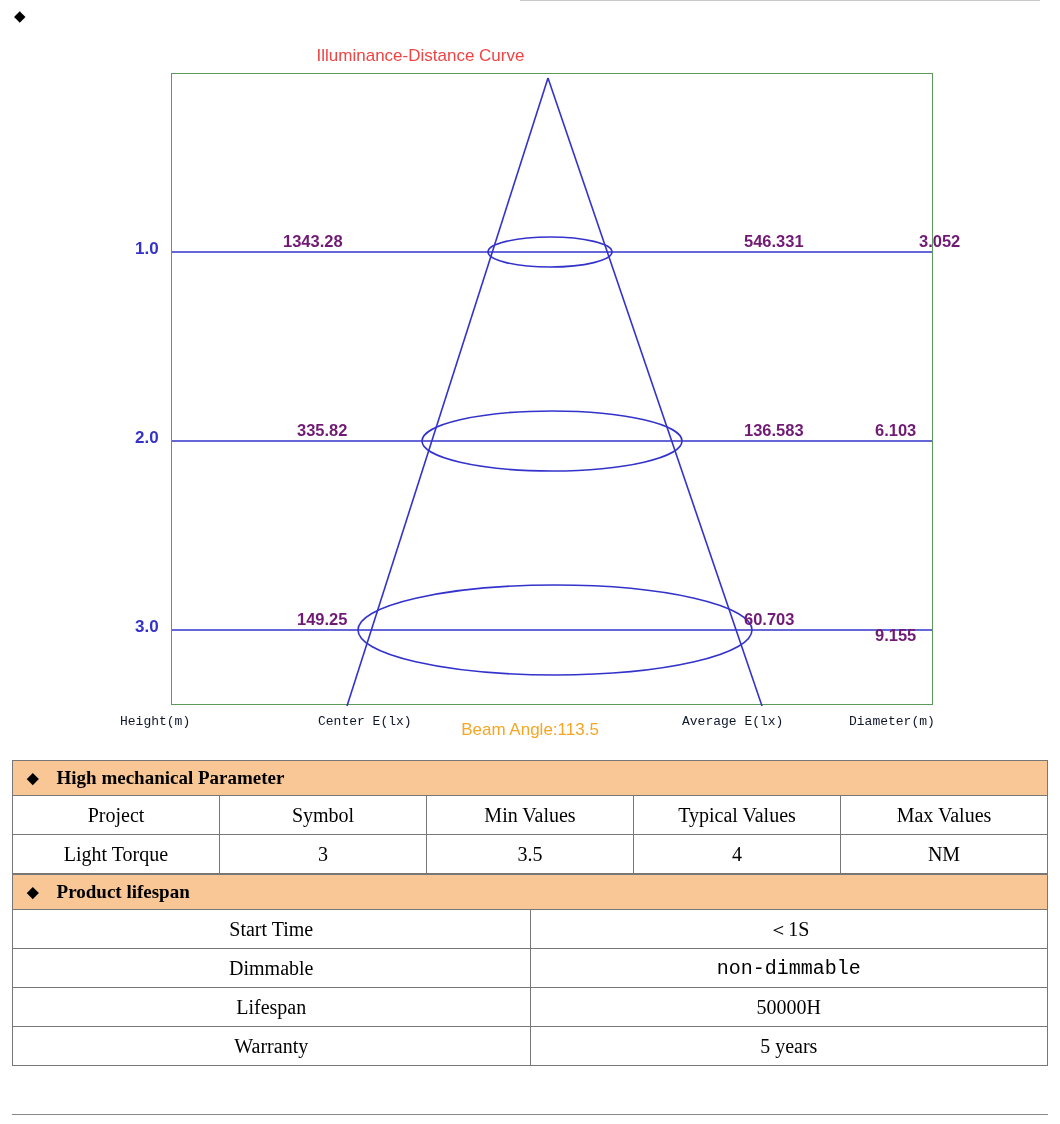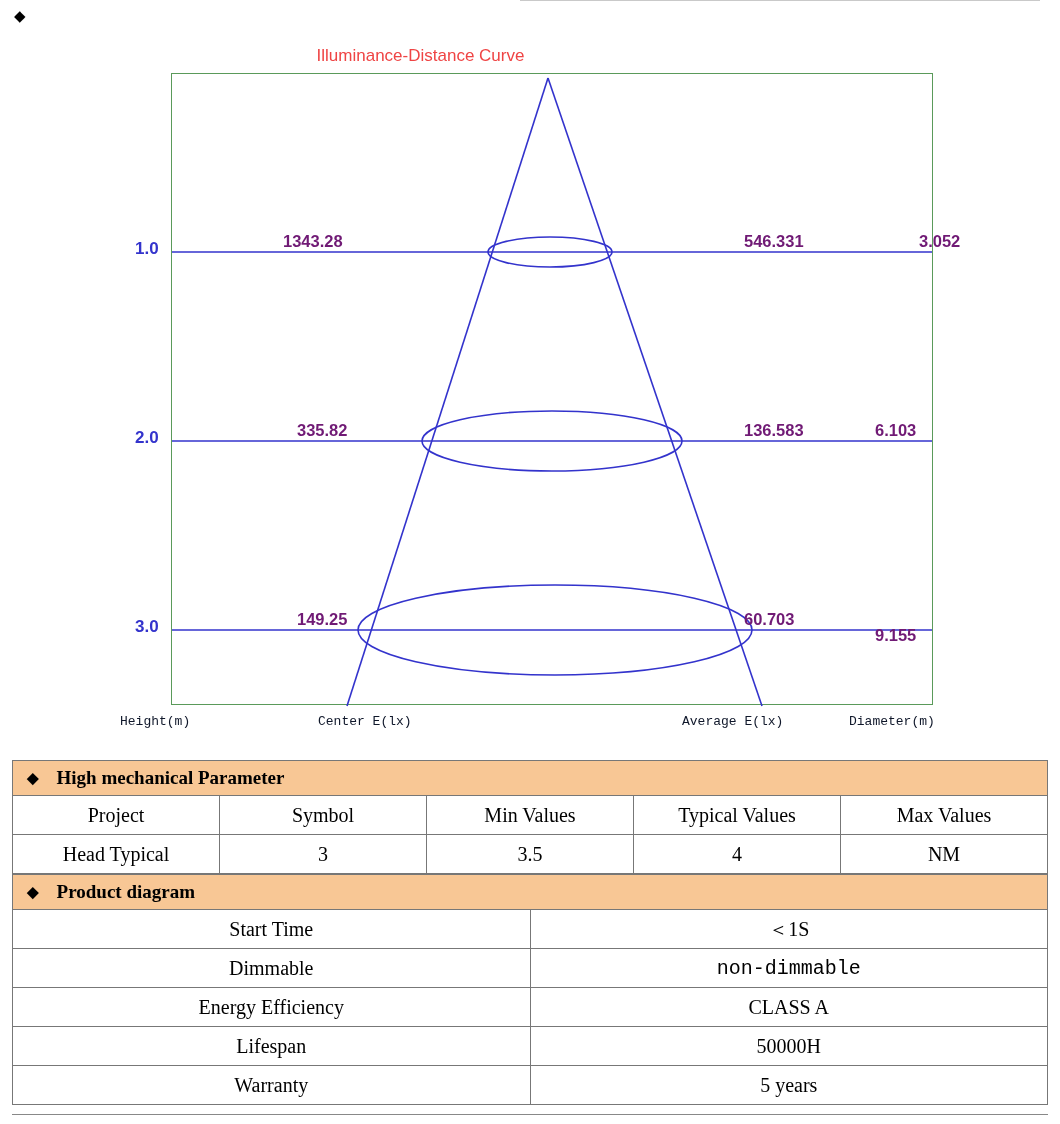--- a/index.html
+++ b/index.html
@@ -203,72 +203,69 @@
 
   <div class="val-label" style="left:875px; top:202px;margin-left:44px;">3.052</div>
   <div class="val-label" style="left:875px; top:391px;">6.103</div>
   <div class="val-label" style="left:875px; top:596px;">9.155</div>
 
   <div class="axis-label" style="left:120px; top:684px;">Height(m)</div>
   <div class="axis-label" style="left:318px; top:684px;">Center E(lx)</div>
   <div class="axis-label" style="left:682px; top:684px;">Average E(lx)</div>
   <div class="axis-label" style="left:849px; top:684px;">Diameter(m)</div>
 
+  <div class="beam-angle">Beam Angle:113.5</div>
 </div>
 
 <table class="tbl">
   <tbody>
       <tr class="band">
     <td colspan="5">
       <span class="bandinner">
         <span class="diamond">◆</span>
         <span>High mechanical Parameter</span>
       </span>
     </td>
   </tr>
   <tr>
     <td style="width:208px;">Project</td>
     <td style="width:206px;">Symbol</td>
     <td style="width:207px;margin-left:8px;">Min Values</td>
     <td style="width:207px;">Typical Values</td>
     <td>Max Values</td>
   </tr>
   <tr>
-    <td>Head Typical</td>
+    <td>Light Torque</td>
     <td>3</td>
     <td>3.5</td>
     <td>4</td>
     <td>NM</td>
   </tr>
 </tbody>
   </table>
 
 <table class="tbl">
   <tbody>
       <tr class="band">
     <td colspan="2">
       <span class="bandinner">
         <span class="diamond">◆</span>
-        <span>Product diagram</span>
+        <span>Product lifespan</span>
       </span>
     </td>
   </tr>
   <tr>
     <td style="width:526px;">Start Time</td>
     <td>＜1S</td>
   </tr>
   <tr>
     <td>Dimmable</td>
     <td class="mono">non-dimmable</td>
   </tr>
   <tr>
-    <td>Energy Efficiency</td>
-    <td>CLASS A</td>
-  </tr>
-  <tr>
     <td>Lifespan</td>
     <td>50000H</td>
   </tr>
   <tr>
     <td>Warranty</td>
     <td>5 years</td>
   </tr>
 </tbody>
   </table>
 

